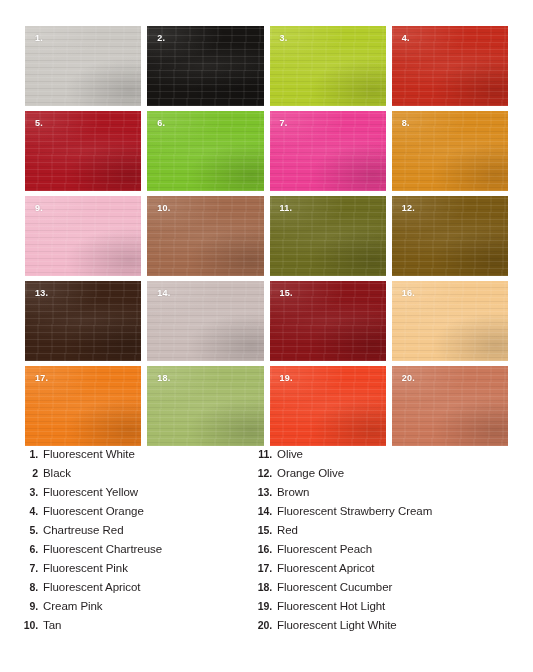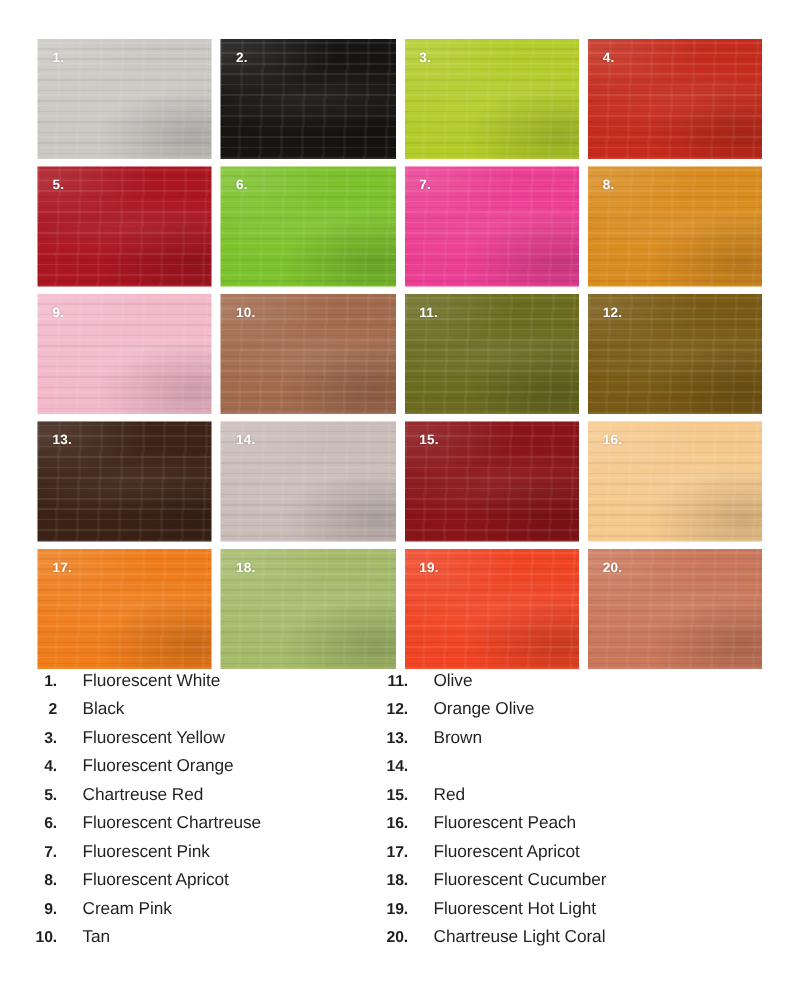--- a/index.html
+++ b/index.html
@@ -132,21 +132,20 @@
     font-size: 10.5px;
     color: #231f20;
     padding-right: 5px;
     box-sizing: border-box;
     letter-spacing: -.1px;
   }
   .legend-label {
     font-weight: normal;
     white-space: nowrap;
     letter-spacing: -.05px;
-    margin-left: 12px;
   }
 </style>
 </head>
 <body>
 
 <div class="page">
 
   <div class="swatch-grid">
       <div class="swatch" style="background-color: rgb(203, 200, 195);">
         <span class="tex-b"></span>
@@ -321,20 +320,21 @@
         <div class="legend-item">
           <span class="legend-num">12.</span>
           <span class="legend-label">Orange Olive</span>
         </div>
         <div class="legend-item">
           <span class="legend-num">13.</span>
           <span class="legend-label">Brown</span>
         </div>
         <div class="legend-item">
           <span class="legend-num">14.</span>
+          <span class="legend-label">Fluorescent Strawberry Cream</span>
         </div>
         <div class="legend-item">
           <span class="legend-num">15.</span>
           <span class="legend-label">Red</span>
         </div>
         <div class="legend-item">
           <span class="legend-num">16.</span>
           <span class="legend-label">Fluorescent Peach</span>
         </div>
         <div class="legend-item">
@@ -344,18 +344,18 @@
         <div class="legend-item">
           <span class="legend-num">18.</span>
           <span class="legend-label">Fluorescent Cucumber</span>
         </div>
         <div class="legend-item">
           <span class="legend-num">19.</span>
           <span class="legend-label">Fluorescent Hot Light</span>
         </div>
         <div class="legend-item">
           <span class="legend-num">20.</span>
-          <span class="legend-label">Chartreuse Light Coral</span>
+          <span class="legend-label">Fluorescent Light White</span>
         </div>
       </div>
   </div>
 
 </div>
 
 </body></html>

